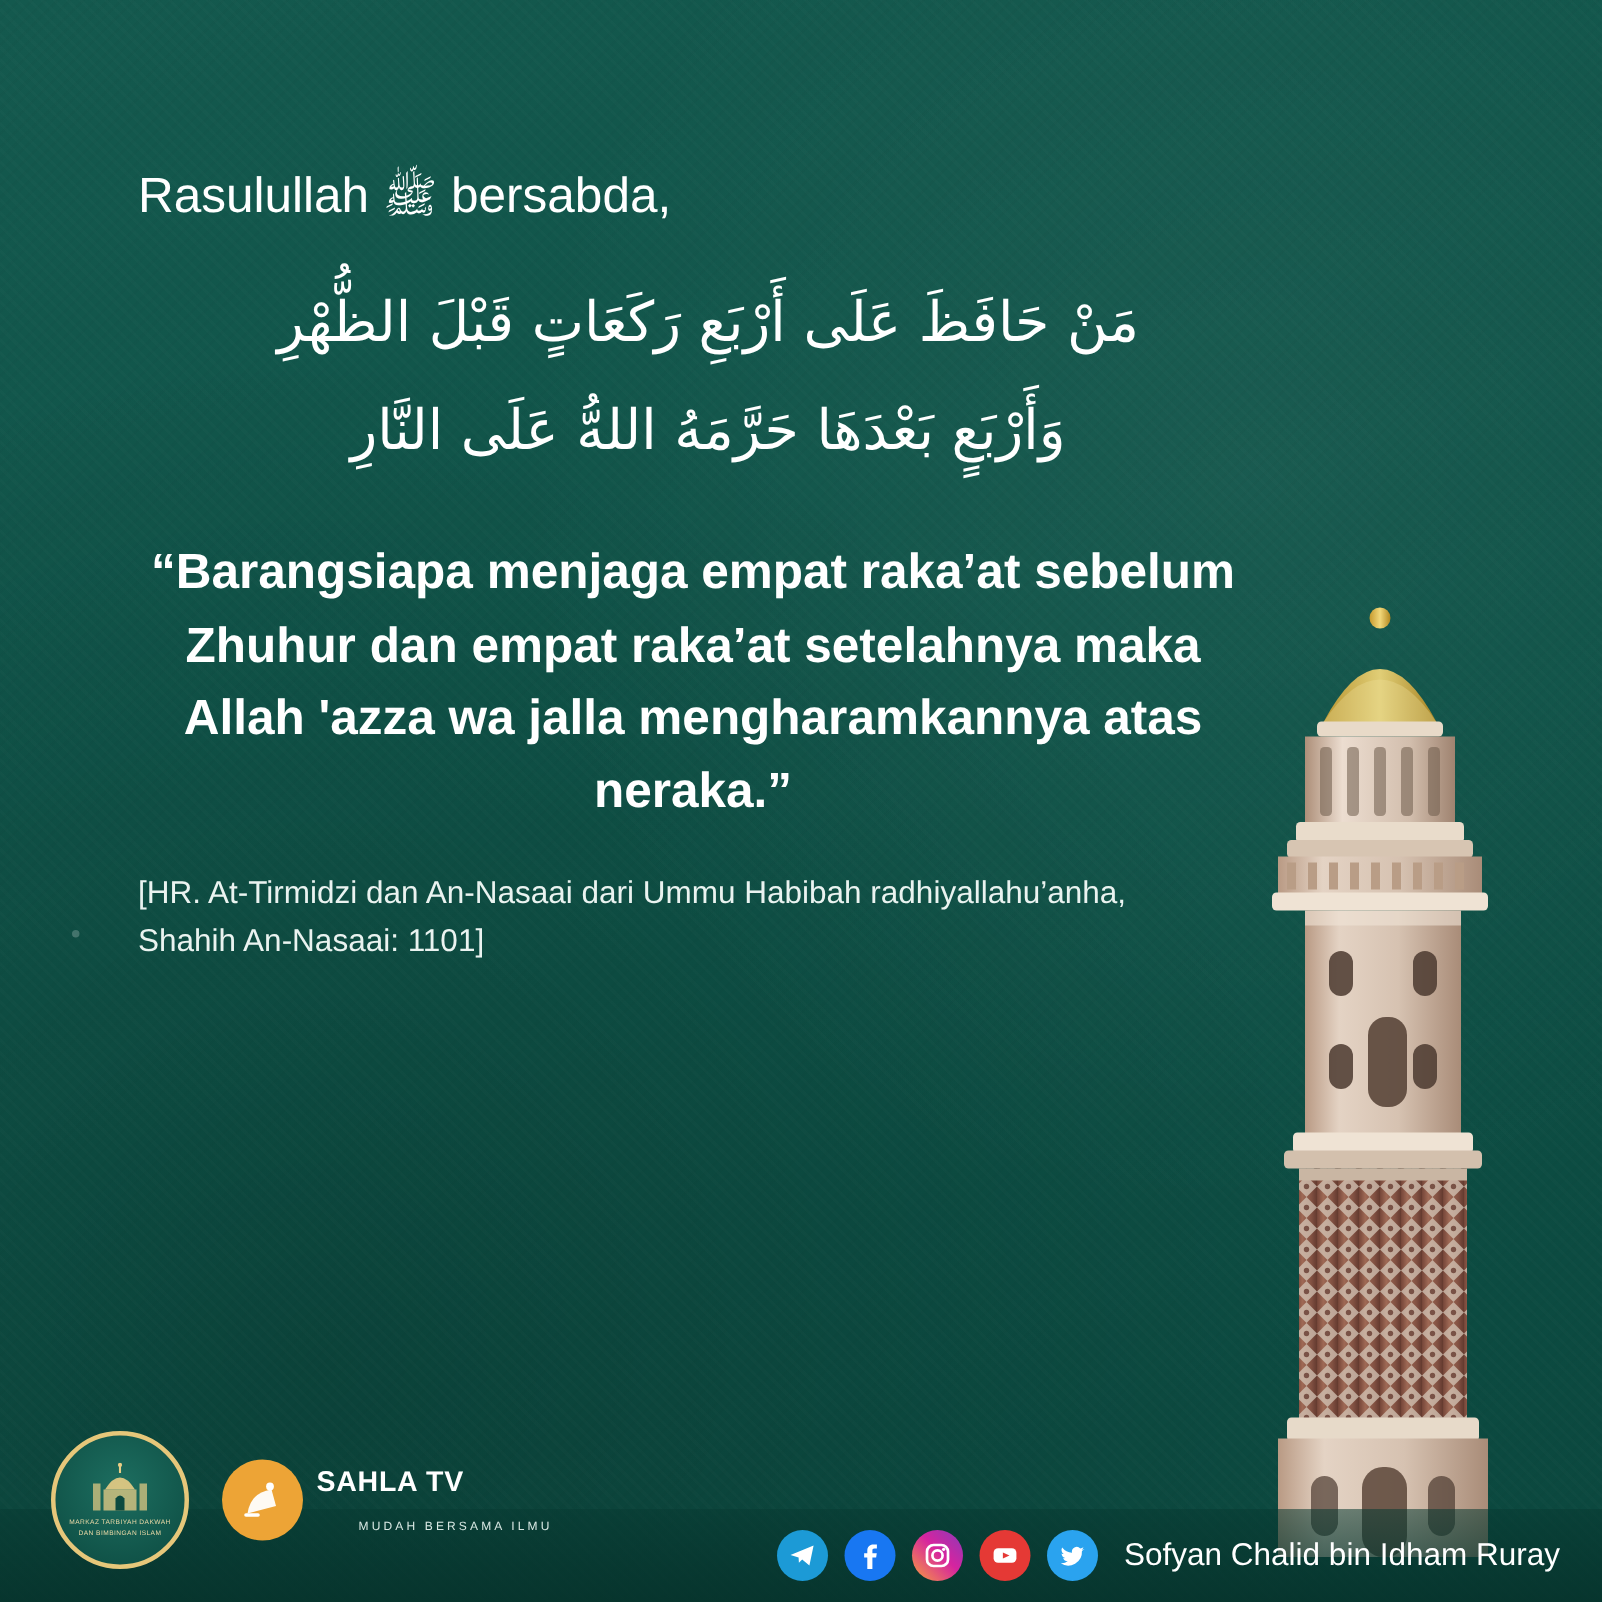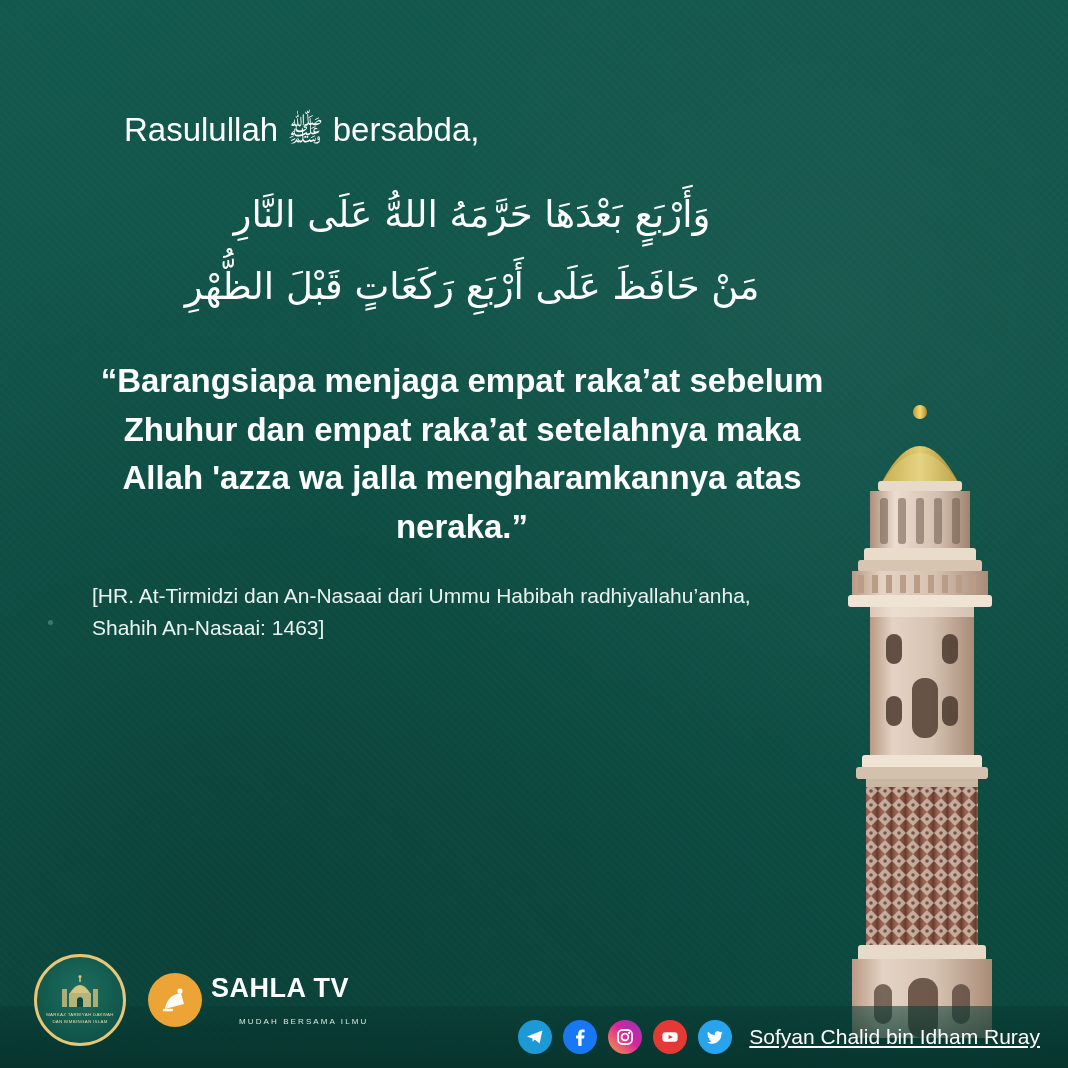--- a/index.html
+++ b/index.html
@@ -63,21 +63,20 @@
     letter-spacing: 0.3px;
     text-transform: uppercase;
   }
 
   .intro {
     margin-top: 34px;
     color: #ffffff;
     font-size: 33px;
     line-height: 1.35;
     font-weight: normal;
-    margin-left: 32px;
   }
   .intro .saw { font-size: 30px; }
 
   .arabic {
     margin-top: 26px;
     color: #ffffff;
     direction: rtl;
     text-align: center;
     font-family: "DejaVu Sans", sans-serif;
     font-size: 37px;
@@ -156,21 +155,21 @@
     height: 54px;
     border-radius: 50%;
     background: #eda436;
     display: flex;
     align-items: center;
     justify-content: center;
   }
   .sahla .texts { line-height: 1; }
   .sahla .name {
     color: #ffffff;
-    font-size: 27px;
+    font-size: 19px;
     font-weight: bold;
     letter-spacing: 0.5px;
   }
   .sahla .tag {
     color: #d8e8e3;
     font-size: 8px;
     letter-spacing: 2.1px;
     margin-top: 16px;
     padding-left: 28px;
   }
@@ -196,21 +195,20 @@
   }
   .sicon.fb { background: #1877f2; }
   .sicon.ig { background: linear-gradient(45deg, #f9a03c, #d6249f 55%, #8a3ab9); }
   .sicon.yt { background: #e53935; }
   .sicon.tw { background: #2aa3ef; }
   .handle {
     color: #ffffff;
     font-size: 21px;
     margin-left: 6px;
     white-space: nowrap;
-    text-decoration: underline;
   }
 
   .dot-accent {
     position: absolute;
     left: 48px;
     top: 620px;
     width: 5px; height: 5px;
     border-radius: 50%;
     background: rgba(255,255,255,0.22);
     z-index: 2;
@@ -320,27 +318,27 @@
   <div class="content">
 
 
     <div class="intro">
       <span>Rasulullah</span>
       <span class="saw">ﷺ</span>
       <span>bersabda,</span>
     </div>
 
     <div class="arabic">
+      <div>مَنْ حَافَظَ عَلَى أَرْبَعِ رَكَعَاتٍ قَبْلَ الظُّهْرِ</div>
       <div>وَأَرْبَعٍ بَعْدَهَا حَرَّمَهُ اللهُّ عَلَى النَّارِ</div>
-      <div>مَنْ حَافَظَ عَلَى أَرْبَعِ رَكَعَاتٍ قَبْلَ الظُّهْرِ</div>
     </div>
 
     <p class="translation">“Barangsiapa menjaga empat raka’at sebelum Zhuhur dan empat raka’at setelahnya maka Allah 'azza wa jalla mengharamkannya atas neraka.”</p>
 
-    <p class="source">[HR. At-Tirmidzi dan An-Nasaai dari Ummu Habibah radhiyallahu’anha, Shahih An-Nasaai: 1463]</p>
+    <p class="source">[HR. At-Tirmidzi dan An-Nasaai dari Ummu Habibah radhiyallahu’anha, Shahih An-Nasaai: 1101]</p>
   </div>
 
   <div class="bottombar"></div>
 
   <div class="logos">
     <div class="circle-logo">
       <svg width="48" height="34" viewBox="0 0 48 34" xmlns="http://www.w3.org/2000/svg">
         <path d="M24 2 L24 7" stroke="#e9cd85" stroke-width="1.4"></path>
         <circle cx="24" cy="1.6" r="1.4" fill="#e9cd85"></circle>
         <path d="M14 18 Q24 2 34 18 Z" fill="#e9cd85" opacity="0.9"></path>

